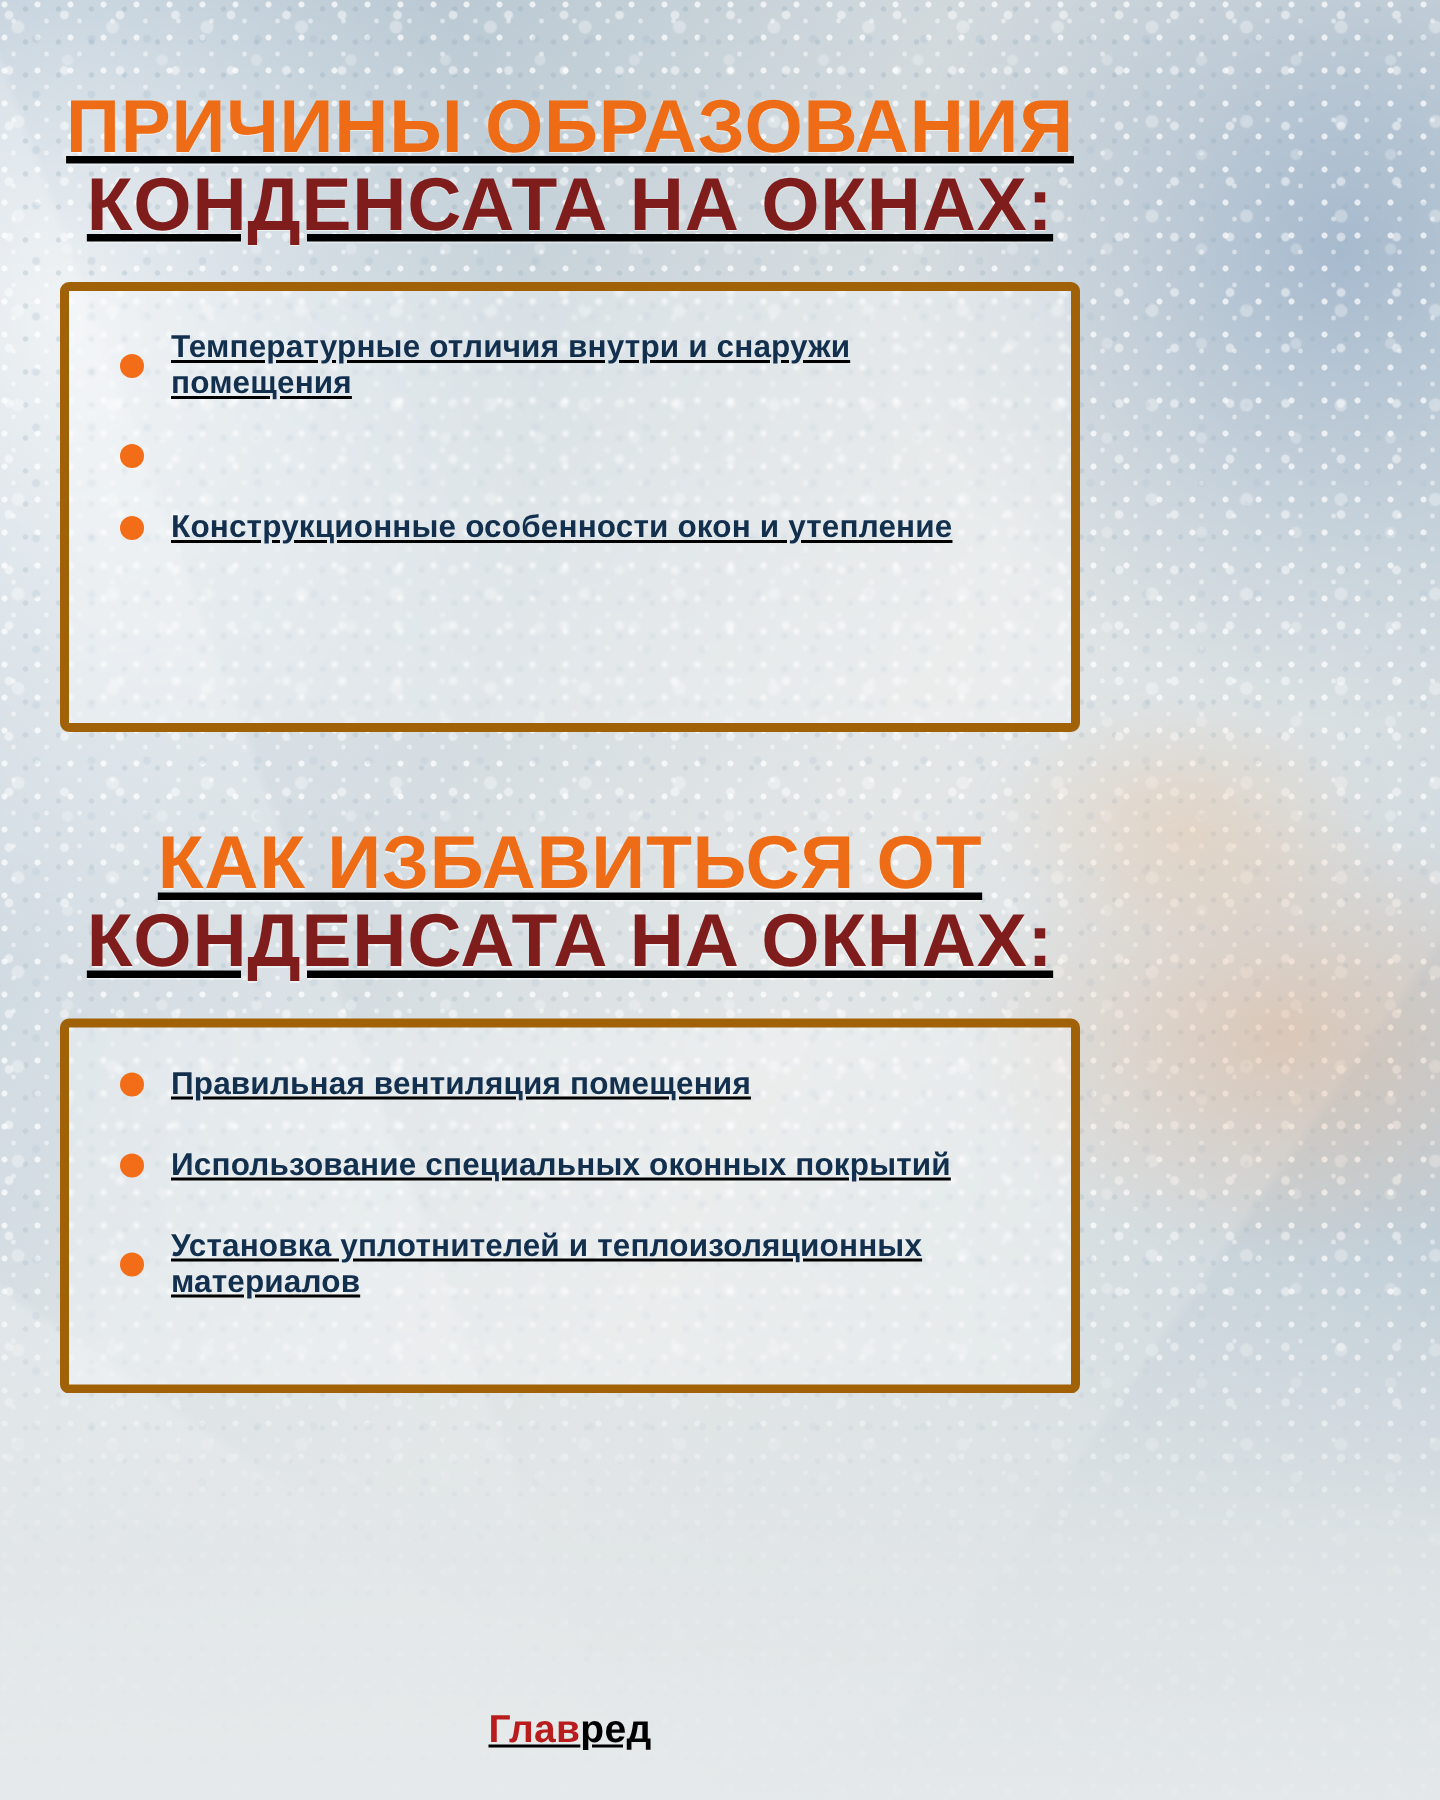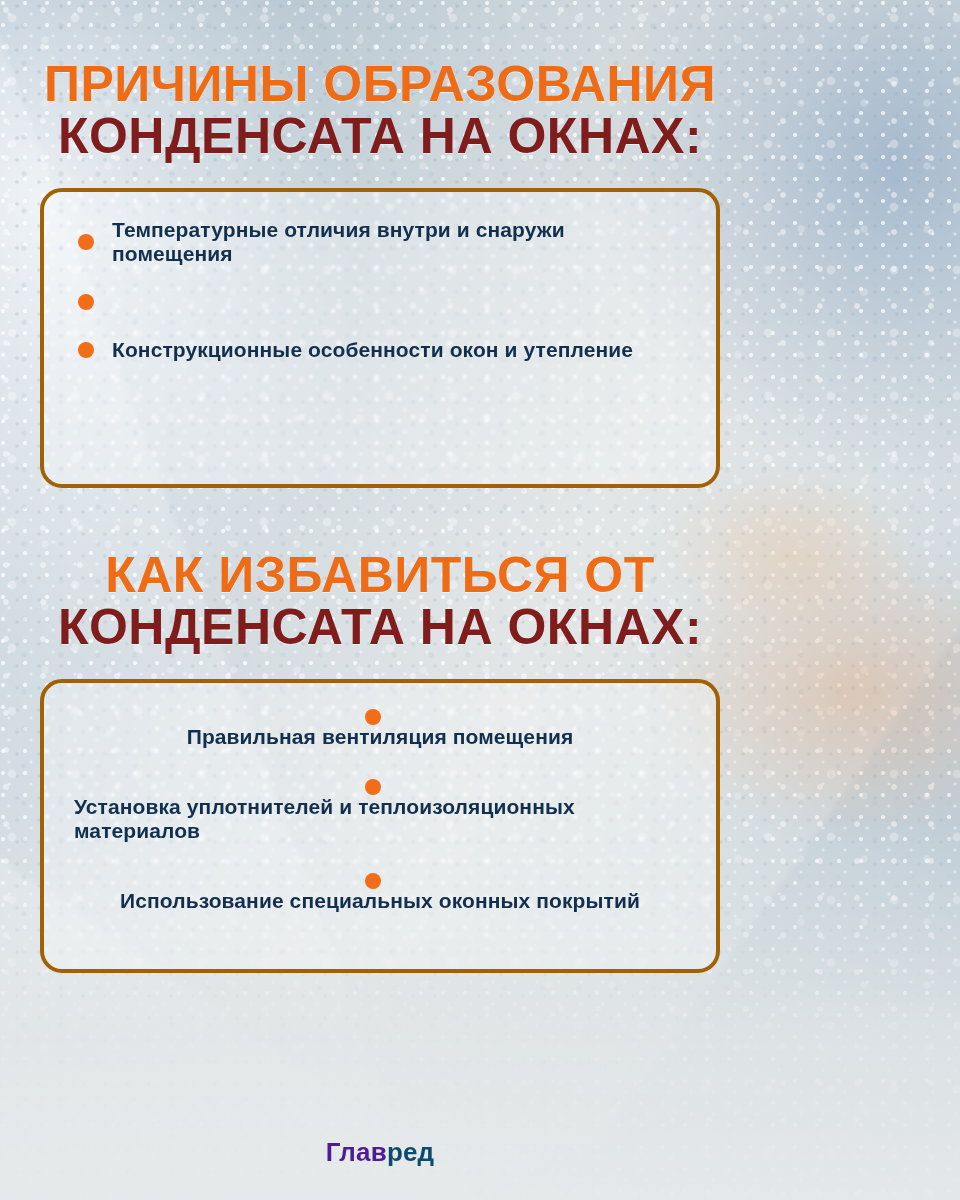--- a/index.html
+++ b/index.html
@@ -109,20 +109,21 @@
   
   .content {
     position: relative;
     z-index: 5;
     width: 760px;
     height: 1200px;
     box-sizing: border-box;
     padding: 40px 40px 0 40px;
     display: flex;
     flex-direction: column;
+    text-decoration: underline;
   }
 
   .heading {
     text-align: center;
     line-height: 1.04;
     letter-spacing: .5px;
   }
   .heading .line {
     display: block;
     font-weight: bold;
@@ -131,22 +132,22 @@
     text-shadow: 0 1px 0 rgba(255,255,255,.55);
   }
   .heading .line.orange { color: #ef6c16; }
   .heading .line.navy { color: #7f1d1d; }
 
   .h1-block { margin-top: 18px; }
   .h2-block { margin-top: 3px; }
 
   .card {
     margin-top: 26px;
-    border: 4px solid #a16207;
-    border-radius: 22px;
+    border: 6px solid #a16207;
+    border-radius: 6px;
     background: rgba(255,255,255,.30);
     padding: 26px 30px;
     box-sizing: border-box;
     backdrop-filter: blur(1px);
   }
   .card.first { min-height: 300px; }
   .card.second { min-height: 230px; }
 
   .bullet-row {
     display: flex;
@@ -162,38 +163,38 @@
     background: #f36c17;
     margin-right: 18px;
     margin-left: 4px;
   }
   .bullet-text {
     font-size: 21px;
     color: #12304e;
     font-weight: bold;
     letter-spacing: .1px;
   }
-  .card.second .bullet-row { margin-bottom: 30px; flex-direction: column; }
+  .card.second .bullet-row { margin-bottom: 30px; }
 
   .spacer-a { height: 58px; }
   .spacer-b { flex: 1 1 auto; }
 
   .footer {
     height: 96px;
     display: flex;
     align-items: center;
     justify-content: center;
   }
   .logo {
     font-size: 26px;
     font-weight: bold;
     letter-spacing: .2px;
   }
-  .logo .nav { color: #4c1d95; }
-  .logo .red { color: #0c4a6e; }
+  .logo .nav { color: #b91c1c; }
+  .logo .red { color: #000000; }
   .logo .nav2 { color: #17375e; }
 </style>
 </head>
 <body>
 
 <div class="poster">
 
   <div class="bg-base"></div>
   <div class="bg-facets"></div>
   <div class="bg-blue-right"></div>
@@ -234,25 +235,25 @@
       <span class="line navy">КОНДЕНСАТА НА ОКНАХ:</span>
     </div>
 
     <div class="card second">
       <div class="bullet-row">
         <span class="bullet-dot"></span>
         <span class="bullet-text">Правильная вентиляция помещения</span>
       </div>
       <div class="bullet-row">
         <span class="bullet-dot"></span>
+        <span class="bullet-text">Использование специальных оконных покрытий</span>
+      </div>
+      <div class="bullet-row">
+        <span class="bullet-dot"></span>
         <span class="bullet-text">Установка уплотнителей и теплоизоляционных материалов</span>
-      </div>
-      <div class="bullet-row">
-        <span class="bullet-dot"></span>
-        <span class="bullet-text">Использование специальных оконных покрытий</span>
       </div>
     </div>
 
     <div class="spacer-b"></div>
 
     <div class="footer">
       <div class="logo">
         <span class="nav">Глав</span><span class="red">ред</span><span class="nav2"></span>
       </div>
     </div>

